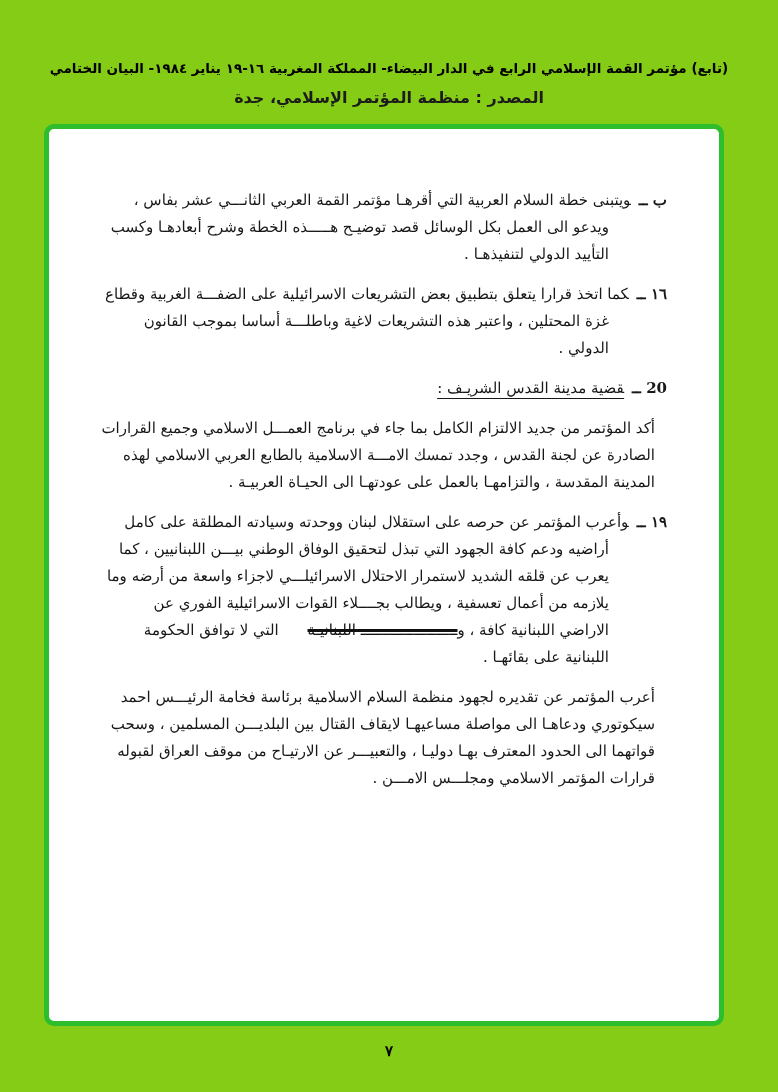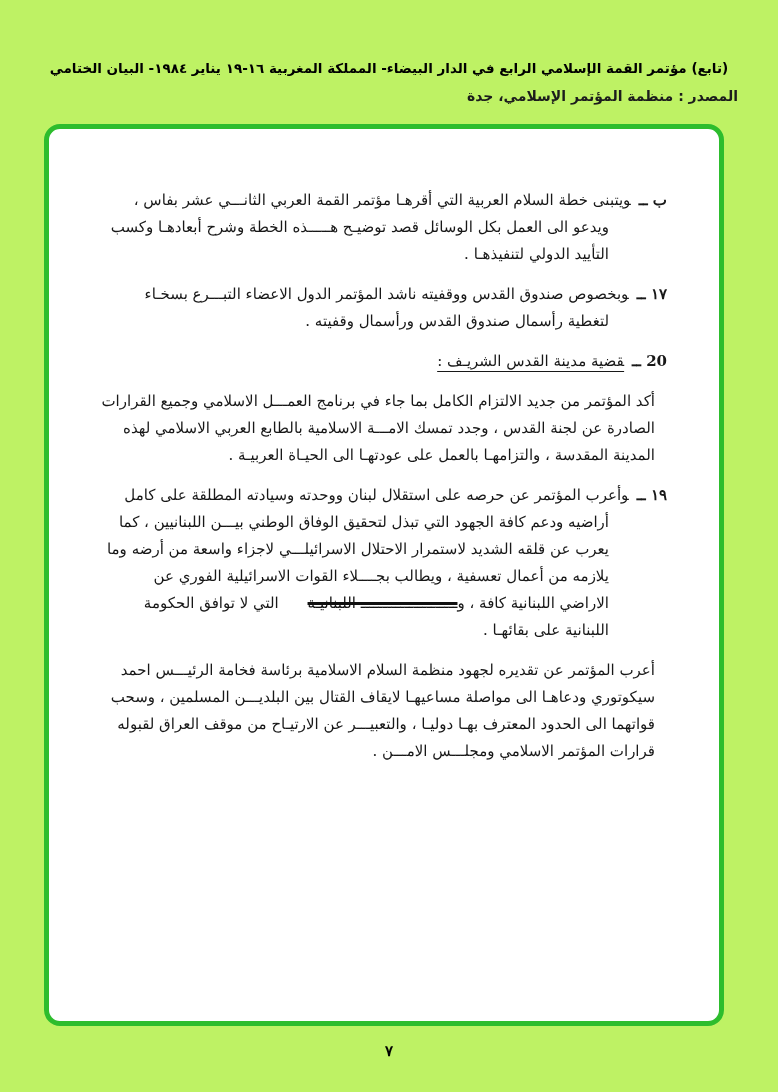--- a/index.html
+++ b/index.html
@@ -1,20 +1,20 @@
 <!DOCTYPE html>
 <html lang="ar"><head>
 <meta charset="utf-8">
 <style>
   html, body { margin: 0; padding: 0; background: #ffffff; }
   .page {
     position: relative;
     width: 778px;
     height: 1092px;
-    background: #bef264;
+    background: #84cc16;
     overflow: hidden;
     font-family: "DejaVu Serif", "Liberation Serif", serif;
     color: #141414;
   }
   .header {
     position: absolute;
     top: 60px;
     left: 40px;
     right: 40px;
     text-align: center;
@@ -23,36 +23,36 @@
     font-weight: bold;
     font-size: 13.5px;
     color: #000000;
     letter-spacing: 0.2px;
   }
   .source {
     position: absolute;
     top: 88px;
     left: 40px;
     right: 40px;
-    text-align: right;
+    text-align: center;
     direction: rtl;
     font-family: "DejaVu Sans", "Liberation Sans", sans-serif;
     font-weight: bold;
-    font-size: 14px;
+    font-size: 16px;
     color: #1c1c1c;
   }
   .green-box {
     position: absolute;
     top: 124px;
     left: 44px;
     width: 680px;
     height: 902px;
     box-sizing: border-box;
     border: 5px solid #2dbd2d;
-    border-radius: 16px;
+    border-radius: 10px;
     background: #ffffff;
   }
   .content {
     position: absolute;
     top: 58px;
     right: 52px;
     left: 52px;
     bottom: 10px;
     direction: rtl;
     text-align: right;
@@ -106,24 +106,24 @@
   <div class="header">(تابع) مؤتمر القمة الإسلامي الرابع في الدار البيضاء- المملكة المغربية ١٦-١٩ يناير ١٩٨٤- البيان الختامي</div>
   <div class="source">المصدر : منظمة المؤتمر الإسلامي، جدة</div>
 
   <div class="green-box">
     <div class="content">
 
       <div class="item">
         <span class="marker">ب ــ</span><span class="item-text">ويتبنى خطة السلام العربية التي أقرهـا مؤتمر القمة العربي الثانـــي عشر بفاس ، ويدعو الى العمل بكل الوسائل قصد توضيـح هـــــذه الخطة وشرح أبعادهـا وكسب التأييد الدولي لتنفيذهـا .</span>
       </div>
 
+      <div class="item">
+        <span class="marker">١٦ ــ</span><span class="item-text">كما اتخذ قرارا يتعلق بتطبيق بعض التشريعات الاسرائيلية على الضفـــة الغربية وقطاع غزة المحتلين ، واعتبر هذه التشريعات لاغية وباطلـــة أساسا بموجب القانون الدولي .</span>
+      </div>
 
-      <div class="item">
-        <span class="marker">١٧ ــ</span><span class="item-text">وبخصوص صندوق القدس ووقفيته ناشد المؤتمر الدول الاعضاء التبـــرع بسخـاء لتغطية رأسمال صندوق القدس ورأسمال وقفيته .</span>
-      </div>
 
       <div class="item">
         <span class="marker">20 ــ</span><span class="item-heading">قضية مدينة القدس الشريـف :</span>
       </div>
       <div class="item-body">أكد المؤتمر من جديد الالتزام الكامل بما جاء في برنامج العمـــل الاسلامي وجميع القرارات الصادرة عن لجنة القدس ، وجدد تمسك الامـــة الاسلامية بالطابع العربي الاسلامي لهذه المدينة المقدسة ، والتزامهـا بالعمل على عودتهـا الى الحيـاة العربيـة .</div>
 
       <div class="item">
         <span class="marker">١٩ ــ</span><span class="item-text">وأعرب المؤتمر عن حرصه على استقلال لبنان ووحدته وسيادته المطلقة على كامل أراضيه ودعم كافة الجهود التي تبذل لتحقيق الوفاق الوطني بيـــن اللبنانيين ، كما يعرب عن قلقه الشديد لاستمرار الاحتلال الاسرائيلـــي لاجزاء واسعة من أرضه وما يلازمه من أعمال تعسفية ، ويطالب بجــــلاء القوات الاسرائيلية الفوري عن الاراضي اللبنانية كافة ، و</span><span class="strike">ــــــــــــــــــــــ اللبنانيـة</span><span class="item-text"> التي لا توافق الحكومة اللبنانية على بقائهـا .</span>
       </div>
 

